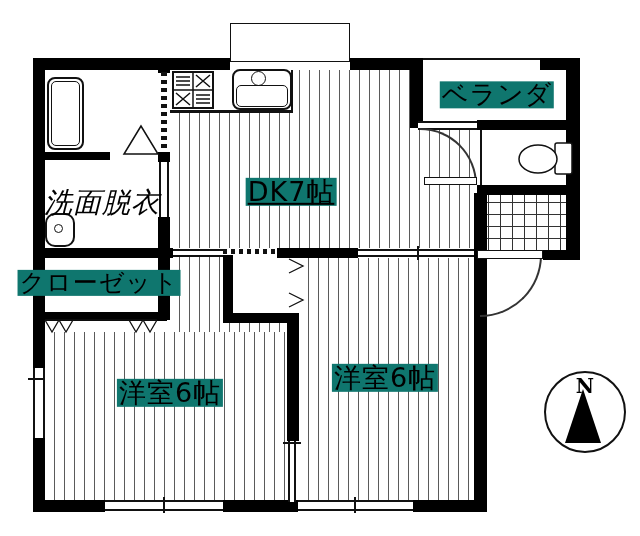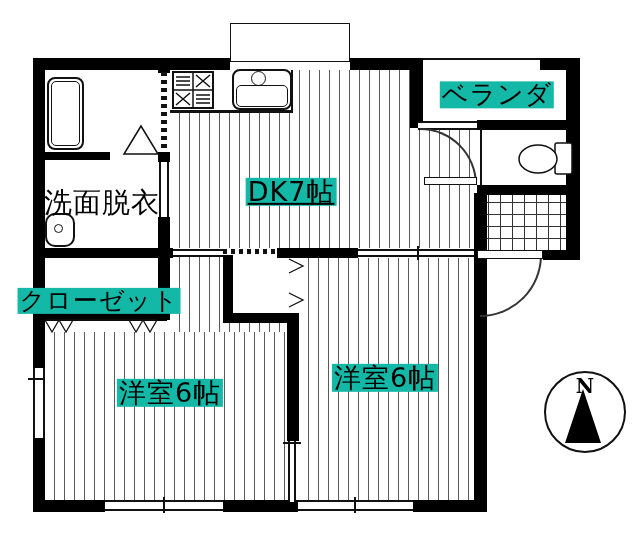--- a/index.html
+++ b/index.html
@@ -15,21 +15,21 @@
   .outlined{position:absolute;background:#fff;border:2px solid #111;box-sizing:border-box;}
   .winh{position:absolute;background:#fff;border-top:2px solid #111;border-bottom:2px solid #111;box-sizing:border-box;}
   .winv{position:absolute;background:#fff;border-left:2px solid #111;border-right:2px solid #111;box-sizing:border-box;}
   .tick{position:absolute;background:#111;}
   .dashv{position:absolute;width:6px;background:repeating-linear-gradient(180deg,#111 0,#111 4px,#fff 4px,#fff 8px);}
   .dashh{position:absolute;height:5px;background:repeating-linear-gradient(90deg,#111 0,#111 4px,#fff 4px,#fff 8px);}
   .arc{position:absolute;box-sizing:border-box;border:0 solid #333;}
   .arc.ne{border-top-width:2px;border-right-width:2px;border-top-right-radius:100% 100%;}
   .arc.se{border-bottom-width:2px;border-right-width:2px;border-bottom-right-radius:100% 100%;}
   .leaf{position:absolute;background:#fff;border:1.5px solid #111;box-sizing:border-box;}
-  .label{position:absolute;transform:translate(-50%,-50%);white-space:nowrap;background:#14b8a6;
+  .label{position:absolute;transform:translate(-50%,-50%);white-space:nowrap;background:#0f766e;
          padding:0 2px;line-height:1.05;letter-spacing:1px;}
   .rounded{position:absolute;background:#fff;border:2px solid #111;box-sizing:border-box;}
   svg{position:absolute;overflow:visible;}
   #compass{position:absolute;left:544px;top:371px;width:82px;height:82px;border:2px solid #111;
            border-radius:50%;box-sizing:border-box;background:#fff;}
   #compass .n{position:absolute;left:50%;top:1px;transform:translateX(-50%);
               font-family:"DejaVu Serif","Liberation Serif",serif;font-weight:bold;font-size:20px;background:transparent;}
 </style>
 </head>
 <body>
@@ -133,22 +133,22 @@
 
   <svg style="left:515px;top:140px;" width="60" height="40" viewBox="0 0 60 40">
     <rect x="40" y="3" width="17" height="31" rx="2" fill="#fff" stroke="#111" stroke-width="1.5"></rect>
     <ellipse cx="23" cy="19" rx="19" ry="14" fill="#fff" stroke="#111" stroke-width="1.5"></ellipse>
   </svg>
 
   <div class="outlined" style="left:230px;top:23px;width:120px;height:39px;border-width:1.5px;"></div>
 
   <div class="label" style="left:291px;top:192px;font-size:27px;text-decoration:underline;">DK7帖</div>
   <div class="label" style="left:497px;top:95px;font-size:26px;">ベランダ</div>
-  <div class="label" style="left:102px;top:203px;font-size:28px;background:transparent;">洗面脱衣</div>
-  <div class="label" style="left:99px;top:283px;font-size:25px;margin-top:18px;">クローゼット</div>
+  <div class="label" style="left:102px;top:203px;font-size:28px;background:transparent;font-style:italic;">洗面脱衣</div>
+  <div class="label" style="left:99px;top:283px;font-size:25px;">クローゼット</div>
   <div class="label" style="left:170px;top:393px;font-size:27px;">洋室6帖</div>
   <div class="label" style="left:385px;top:378px;font-size:27px;">洋室6帖</div>
 
   <div id="compass">
     <div class="n">N</div>
     <svg style="left:0;top:0;" width="78" height="78" viewBox="0 0 78 78">
       <polygon points="37,16 19,70 55,70" fill="#000"></polygon>
     </svg>
   </div>
 

